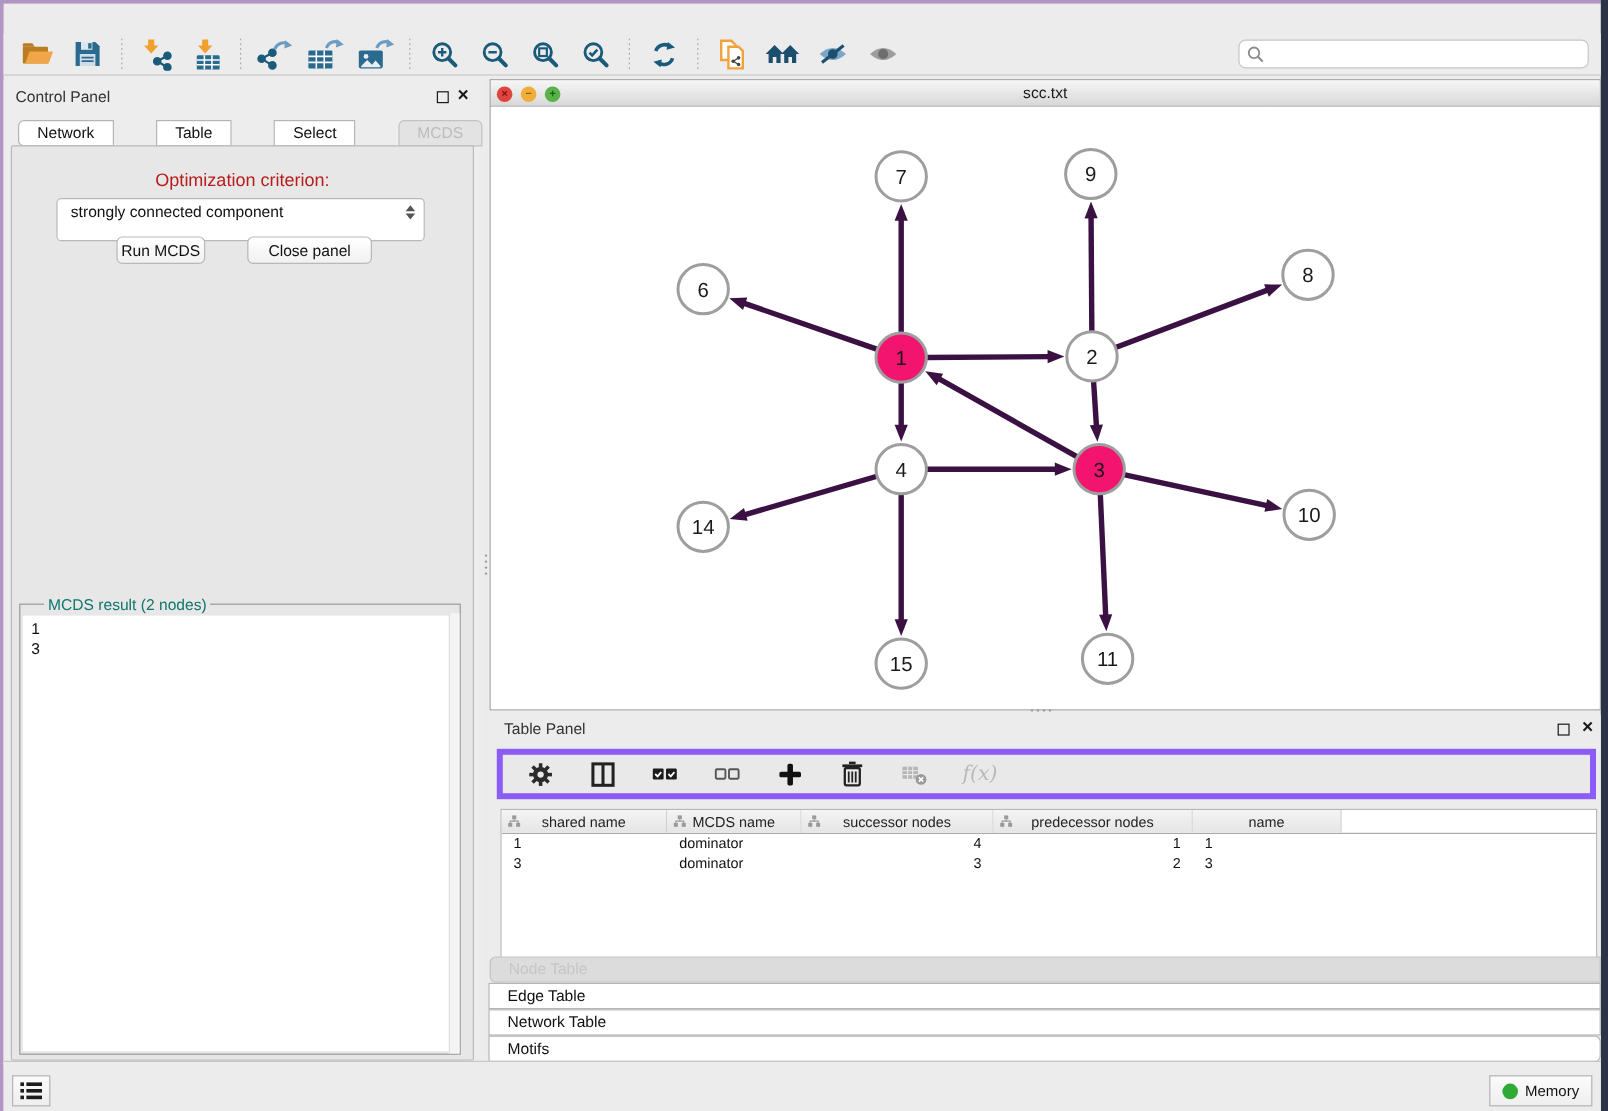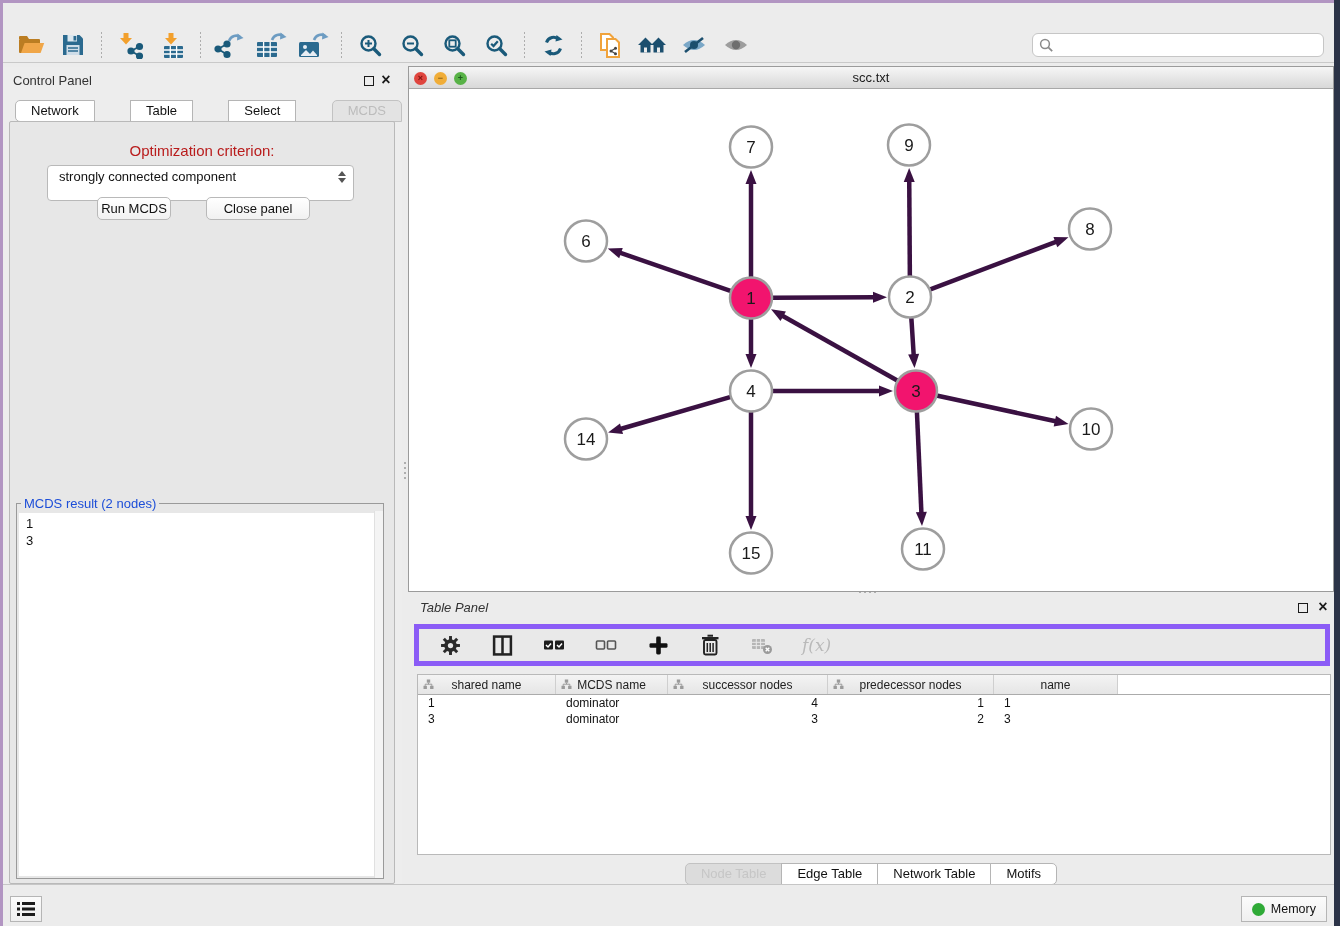--- a/index.html
+++ b/index.html
@@ -55,21 +55,21 @@
     border-bottom:5px solid #555;}
   .stepper .down{width:0;height:0;border-left:4px solid transparent;border-right:4px solid transparent;
     border-top:5px solid #555;}
   .cp-btn{position:absolute;top:75px;height:23px;background:linear-gradient(#fff,#f1f1f1);
     border:1px solid #b9b9b9;border-radius:5px;font-size:13px;color:#111;
     font-family:"Liberation Sans",sans-serif;}
   .run-btn{left:87px;width:74px;}
   .close-panel-btn{left:196px;width:104px;}
   .result-fieldset{position:absolute;left:6px;right:10px;top:374px;bottom:4px;
     border:1px solid #9a9a9a;padding:2px;}
-  .result-fieldset legend{font-size:13px;color:#1d4ed8;padding:0 3px;margin-left:2px;}
+  .result-fieldset legend{font-size:13px;color:#0f766e;padding:0 3px;margin-left:18px;}
   .result-text{position:absolute;left:2px;top:2px;right:2px;bottom:2px;background:#fff;
     font-size:13px;color:#111;padding:2px 0 0 7px;line-height:17px;}
   .result-scrollbar{position:absolute;right:0;top:0;bottom:0;width:9px;background:#f4f4f4;
     border-left:1px solid #e0e0e0;}
 
   
   .net-window{position:absolute;left:408px;top:66px;width:926px;height:526px;
     border:1px solid #9b9b9b;background:#fff;}
   .net-titlebar{position:absolute;left:0;right:0;top:0;height:22px;
     background:linear-gradient(#f6f6f6,#d8d8d8);border-bottom:1px solid #a8a8a8;}
@@ -81,36 +81,36 @@
 
   .v-splitter{position:absolute;left:402px;top:455px;width:5px;height:30px;display:flex;
     flex-direction:column;align-items:center;justify-content:center;gap:3px;}
   .v-splitter i{width:2px;height:2px;background:#9a9a9a;border-radius:50%;}
   .h-splitter{position:absolute;left:852px;top:589px;width:30px;height:5px;display:flex;
     align-items:center;justify-content:center;gap:3px;}
   .h-splitter i{width:2px;height:2px;background:#9a9a9a;border-radius:50%;}
 
   
   .table-panel{position:absolute;left:408px;top:596px;width:926px;height:288px;background:#ececec;}
-  .tp-header{position:absolute;left:12px;top:4px;font-size:13px;color:#333;font-style:italic;}
+  .tp-header{position:absolute;left:12px;top:4px;font-size:13px;color:#333;}
   .tp-toolbar{position:absolute;left:6px;right:4px;top:28px;height:42px;background:#e9e9e9;
     border:5px solid #8b5cf6;display:flex;align-items:center;padding-left:13px;gap:16px;}
   .tpi{width:26px;height:26px;border:none;background:none;display:flex;align-items:center;
     justify-content:center;margin:0 5px;padding:0;}
   .fx-label{font-family:"DejaVu Serif",serif;font-style:italic;font-size:17px;color:#b9b9b9;
     margin-left:6px;}
   .data-table{position:absolute;left:9px;right:3px;top:78px;height:181px;background:#fff;
     border:1px solid #b9b9b9;overflow:hidden;}
   .thead{display:flex;height:20px;border-bottom:1px solid #ababab;}
   .th{position:relative;background:linear-gradient(#f4f4f4,#e5e5e5);border-right:1px solid #cfcfcf;
     font-size:12px;color:#222;display:flex;align-items:center;justify-content:center;}
   .th .tree-ic{position:absolute;left:5px;top:4px;}
   .tr{display:flex;height:16px;}
   .td{font-size:12px;color:#111;line-height:16px;padding:0 10px;white-space:nowrap;overflow:hidden;}
-  .tp-tabs{position:absolute;left:0;right:0;top:267px;height:22px;display:flex;justify-content:center;}
+  .tp-tabs{position:absolute;left:0;right:0;top:267px;height:22px;display:flex;justify-content:flex-end;flex-direction:column;}
   .tp-tabs .tab.active{background:#dcdcdc;color:#c6c6c6;border-color:#c2c2c2;}
 
   
   .status-bar{position:absolute;left:3px;width:1331px;top:884px;height:42px;background:#ececec;
     border-top:1px solid #c6c6c6;}
   .list-btn{position:absolute;left:7px;top:11px;width:32px;height:26px;background:linear-gradient(#fbfbfb,#eee);
     border:1px solid #b5b5b5;display:flex;align-items:center;justify-content:center;padding:0;}
   .memory-btn{position:absolute;right:7px;top:11px;height:26px;background:linear-gradient(#fbfbfb,#efefef);
     border:1px solid #b5b5b5;display:flex;align-items:center;gap:6px;padding:0 10px;font-size:12.5px;color:#111;
     font-family:"Liberation Sans",sans-serif;}

